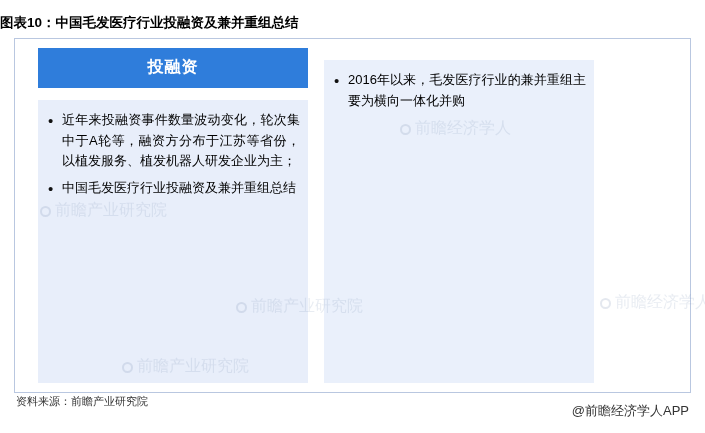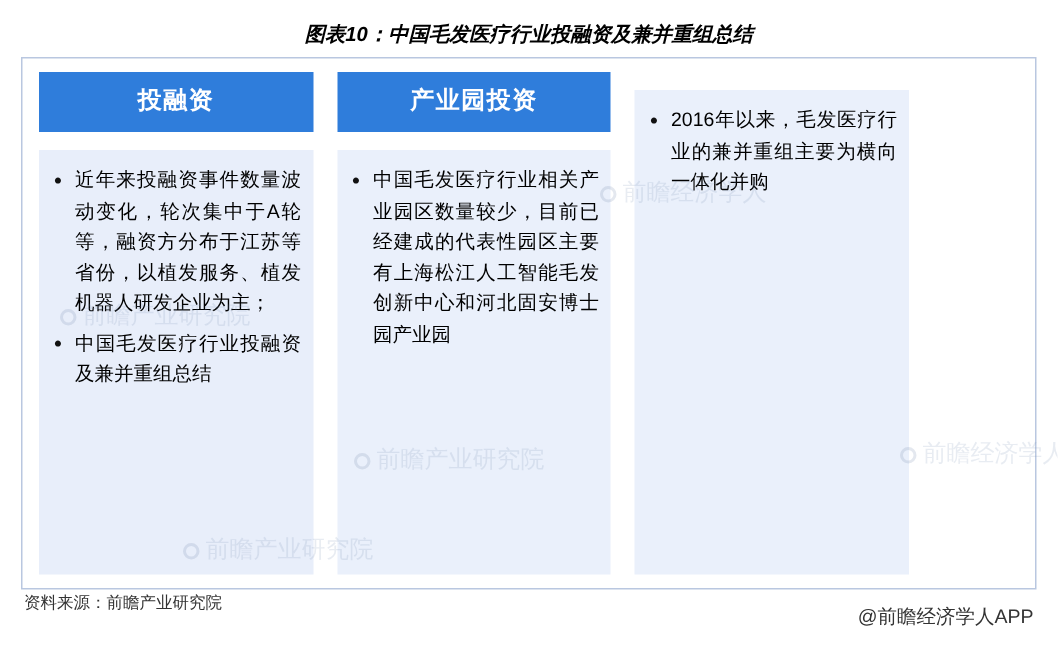--- a/index.html
+++ b/index.html
@@ -19,46 +19,44 @@
     position: relative;
     width: 705px;
     height: 433px;
     box-sizing: border-box;
   }
   .title {
     position: absolute;
     top: 14px;
     left: 0;
     width: 705px;
-    text-align: center;
     font-size: 13.5px;
     font-weight: bold;
     color: #000;
     letter-spacing: 0px;
-    font-style: italic;
   }
   .frame {
     position: absolute;
     left: 14px;
     top: 38px;
     width: 677px;
     height: 355px;
     border: 1px solid #b9c7e0;
     box-sizing: border-box;
     background: #ffffff;
   }
   .cols {
     position: absolute;
     left: 14px;
     top: 38px;
     width: 604px;
     height: 355px;
     display: flex;
     gap: 16px;
-    padding: 10px 12px;
+    padding: 10px 24px;
     box-sizing: border-box;
   }
   .col {
     flex: 1 1 0;
     display: flex;
     flex-direction: column;
     min-width: 0;
   }
   .col-head {
     background: #2f7ddb;
@@ -155,28 +153,20 @@
     <div class="col">
       <div class="col-head">投融资</div>
       <div class="col-body">
         <ul class="bullets">
           <li>近年来投融资事件数量波动变化，轮次集中于A轮等，融资方分布于江苏等省份，以植发服务、植发机器人研发企业为主；</li>
           <li>中国毛发医疗行业投融资及兼并重组总结</li>
         </ul>
       </div>
     </div>
 
-    <div class="col">
-      <div class="col-head">产业园投资</div>
-      <div class="col-body alt">
-        <ul class="bullets">
-          <li>中国毛发医疗行业相关产业园区数量较少，目前已经建成的代表性园区主要有上海松江人工智能毛发创新中心和河北固安博士园产业园</li>
-        </ul>
-      </div>
-    </div>
 
     <div class="col">
       <div class="col-body alt">
         <ul class="bullets">
           <li>2016年以来，毛发医疗行业的兼并重组主要为横向一体化并购</li>
         </ul>
       </div>
     </div>
 
   </div>

